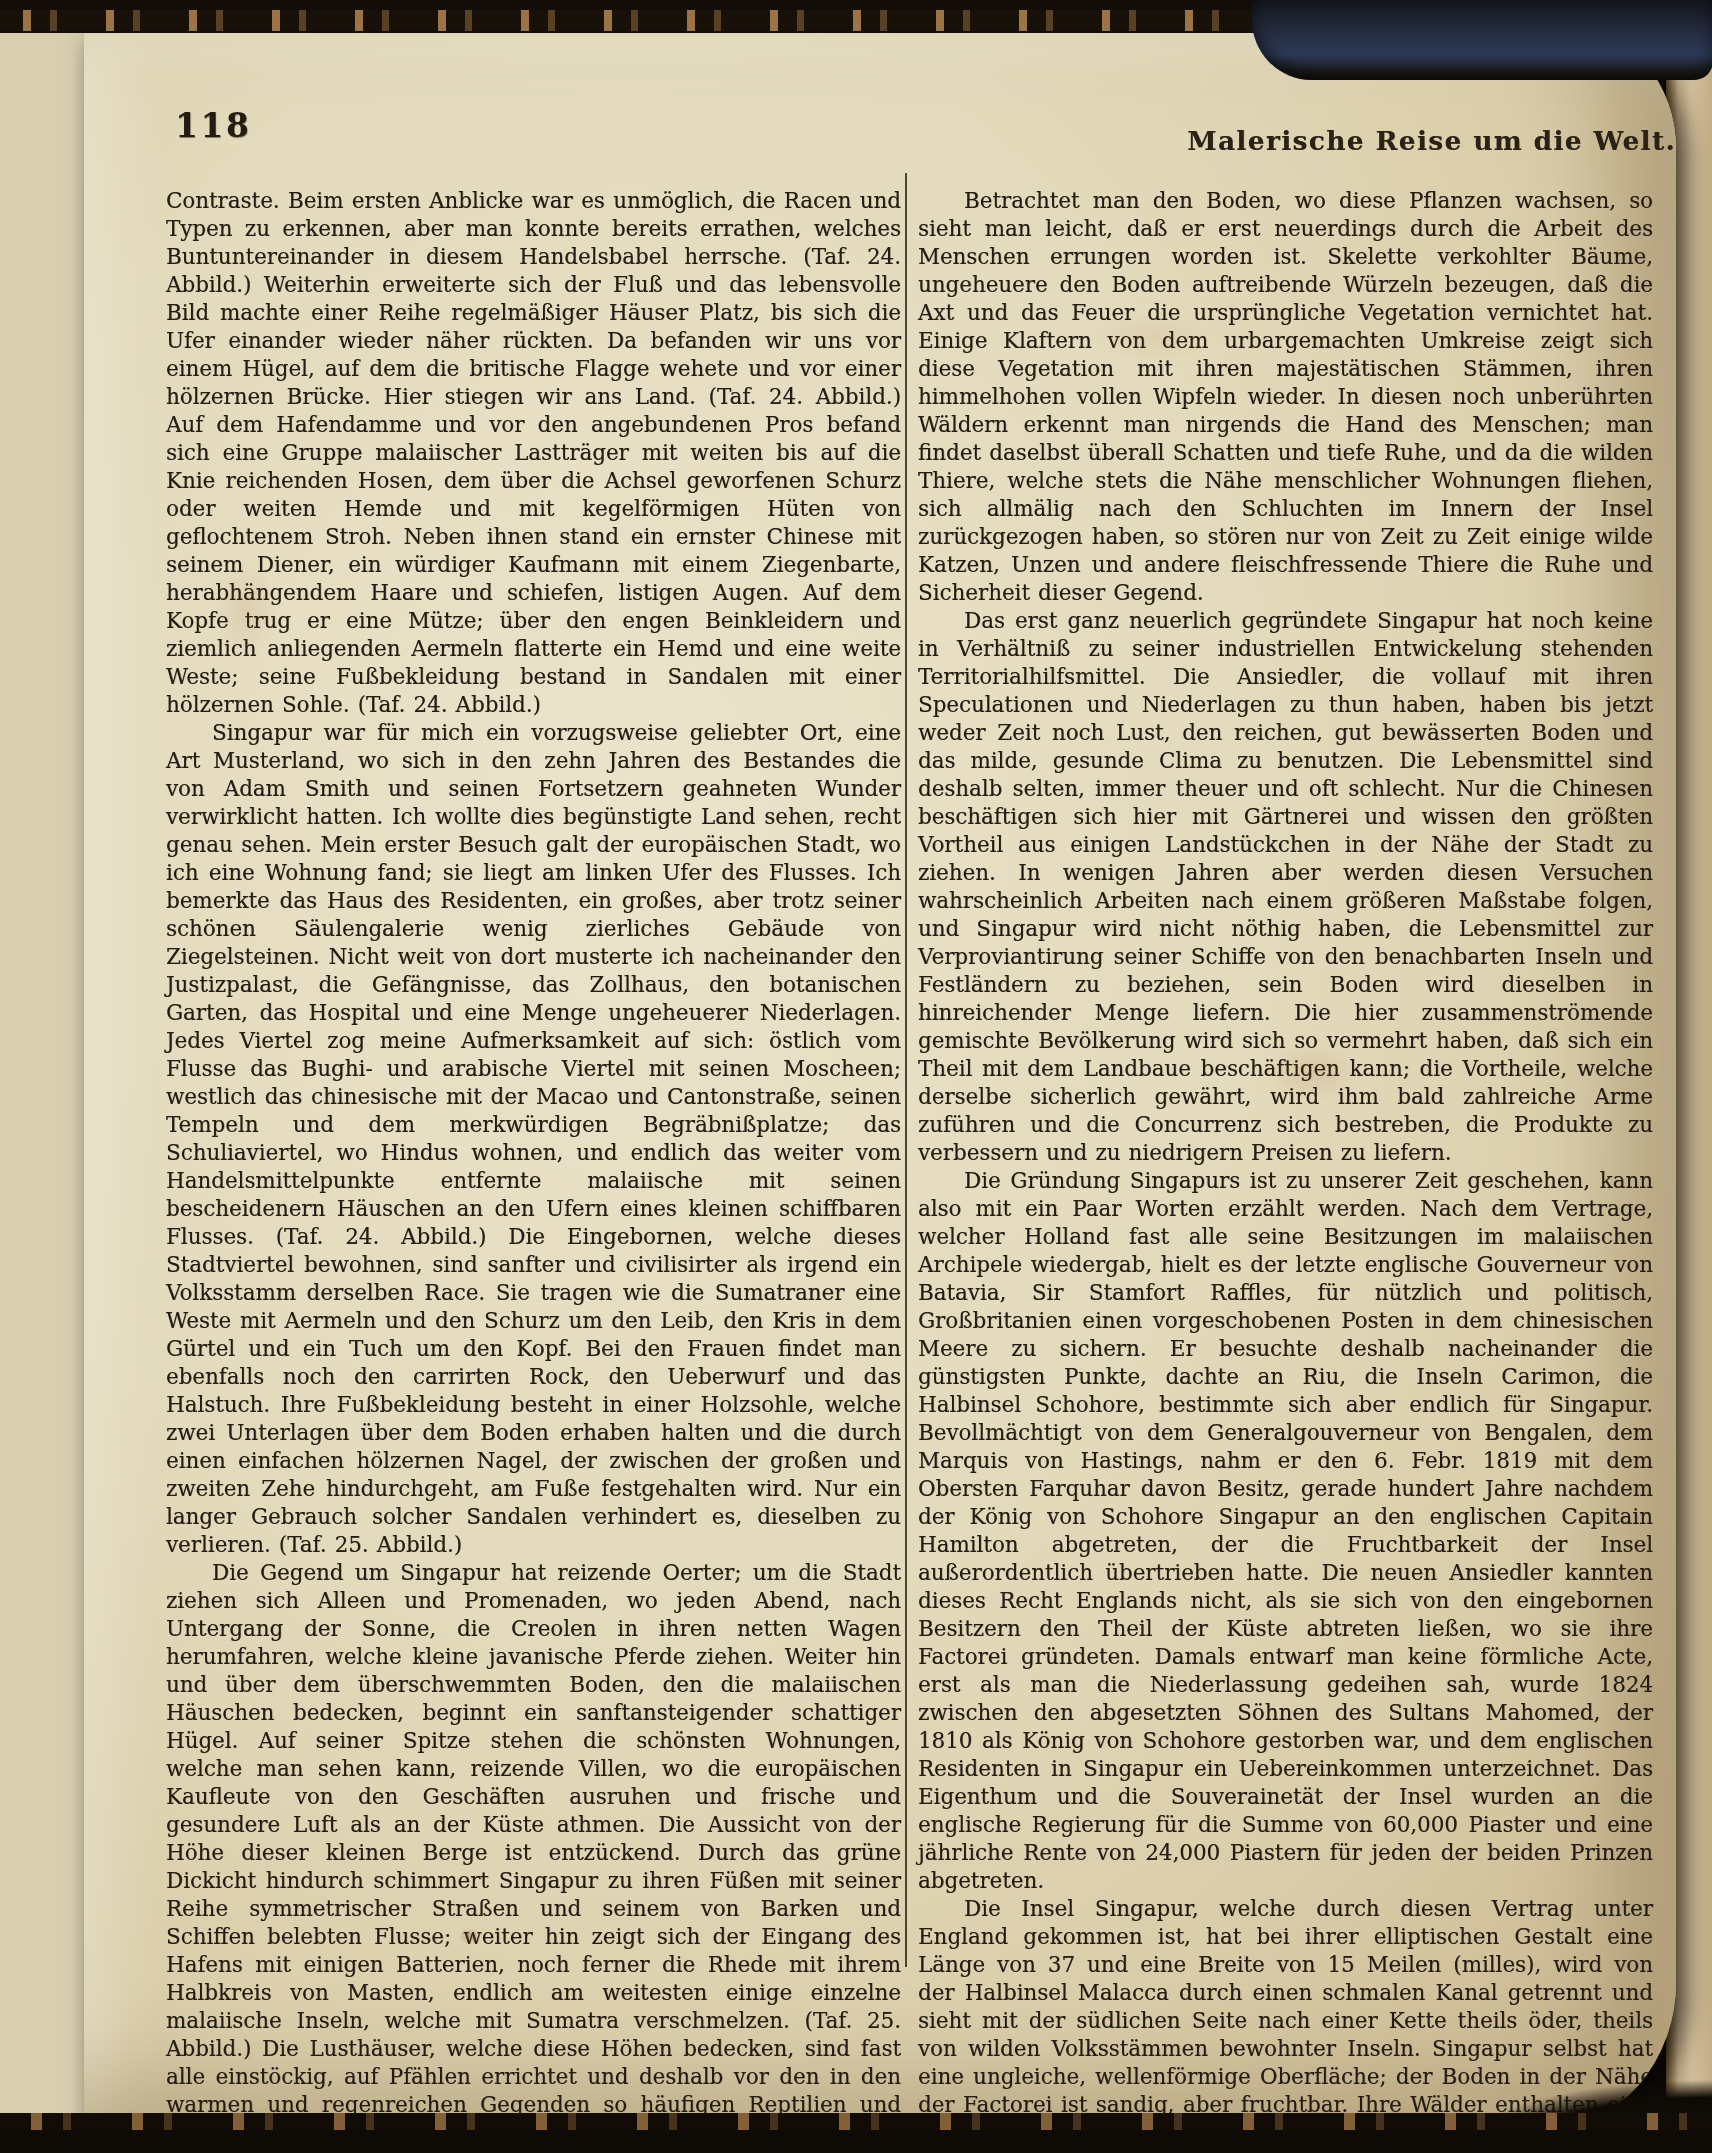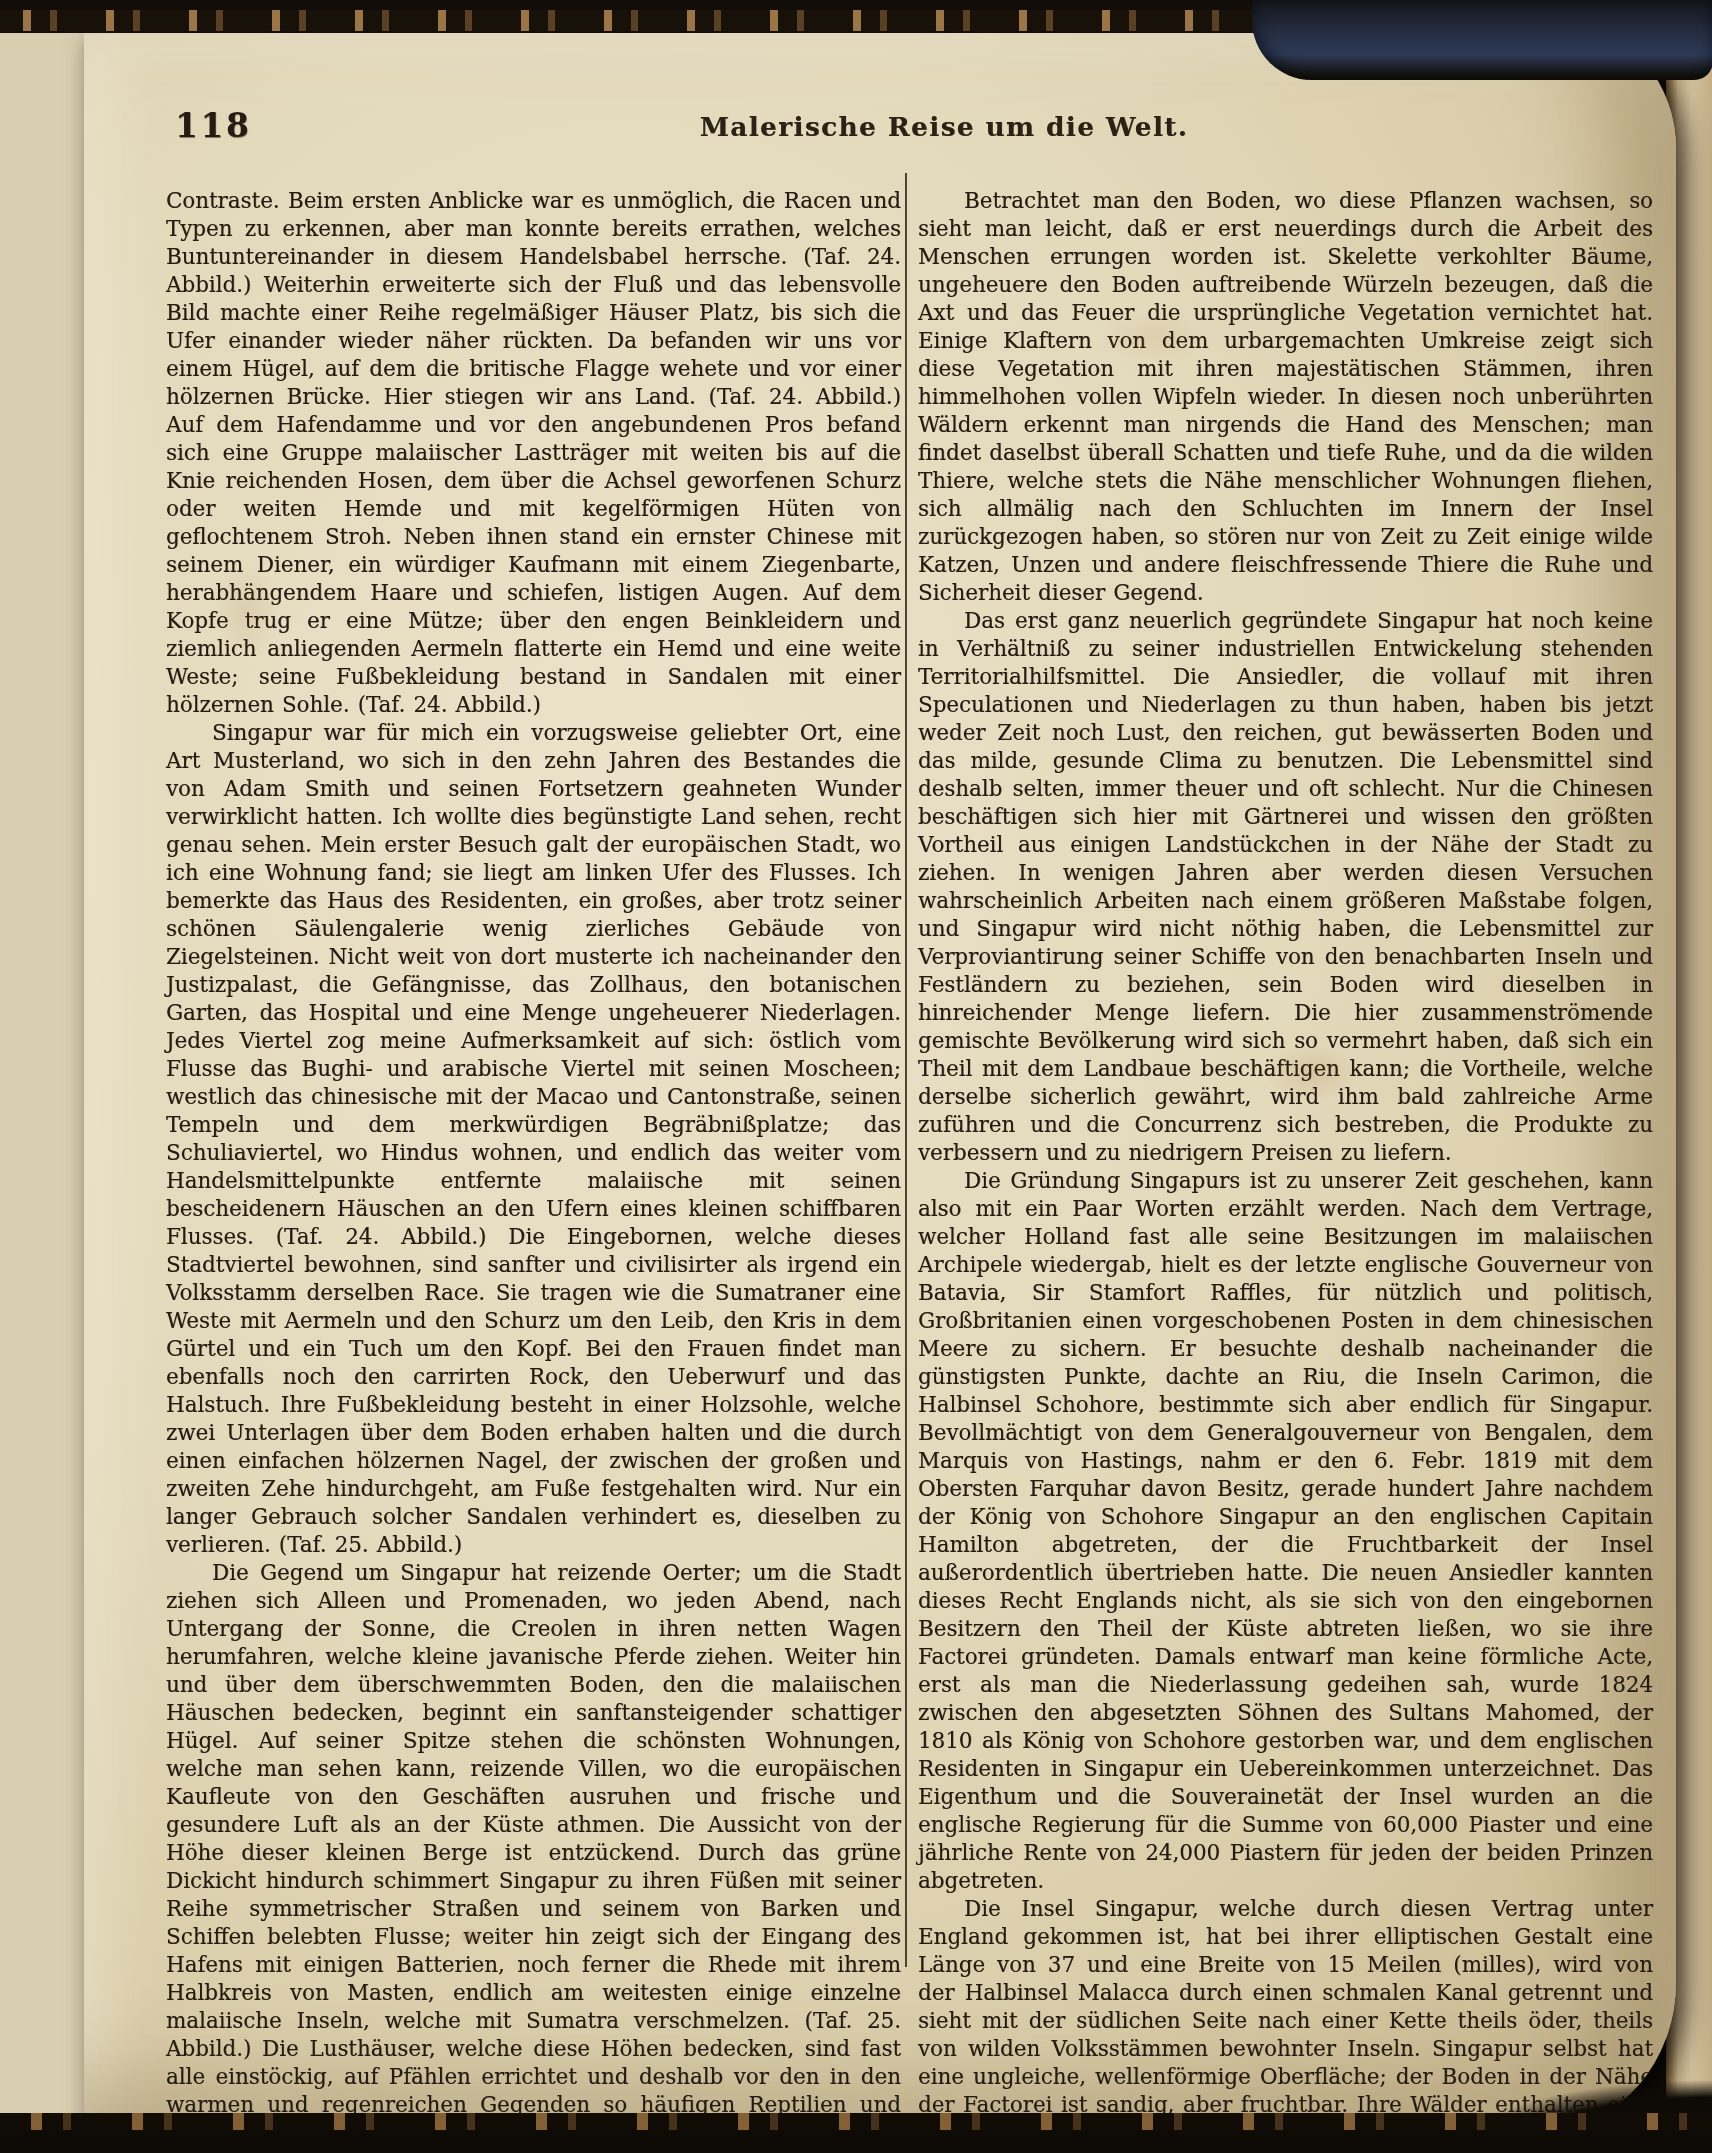--- a/index.html
+++ b/index.html
@@ -71,21 +71,21 @@
     background:radial-gradient(ellipse 360px 103px at 100% 100%, #0e0a05 55%, rgba(14,10,5,0) 72%);
   }
 
   
   .page-number {
     position:absolute; left:91px; top:77px;
     font-size:33px; font-weight:bold; color:#241c12; letter-spacing:2.6px;
     text-shadow:0.4px 0.5px 0.7px rgba(45,34,18,.5);
   }
   .header-title {
-    position:absolute; left:128px; right:0; top:82px; text-align:center;
+    position:absolute; left:128px; right:0; top:96px; text-align:right;
     font-size:26.5px; font-weight:bold; color:#2a2215; letter-spacing:1.3px;
     text-shadow:0.3px 0.4px 0.6px rgba(45,34,18,.45);
   }
   .divider {
     position:absolute; left:821px; top:144px; width:1.7px; height:1794px;
     background:rgba(44,35,22,.82);
   }
   .col {
     position:absolute; top:158px; width:735px;
     font-size:21.4px; line-height:28px; color:#241c12;

